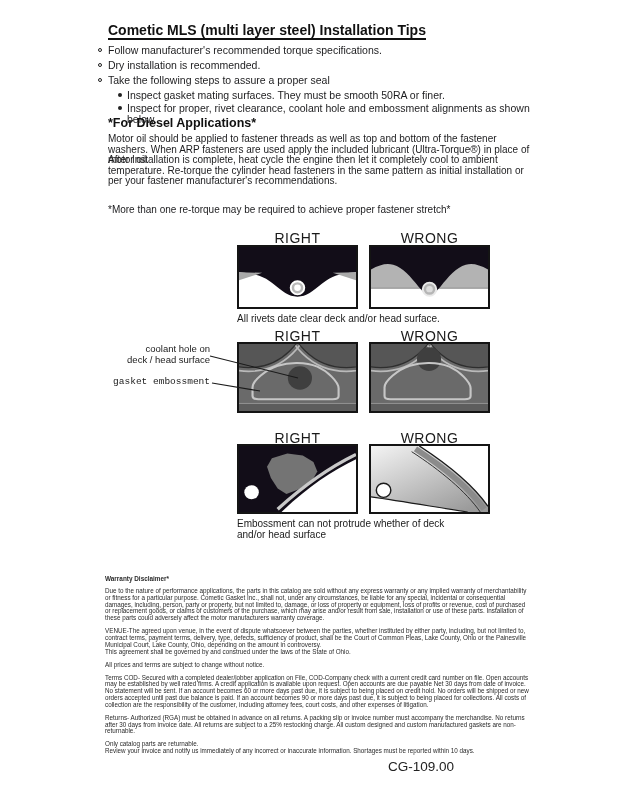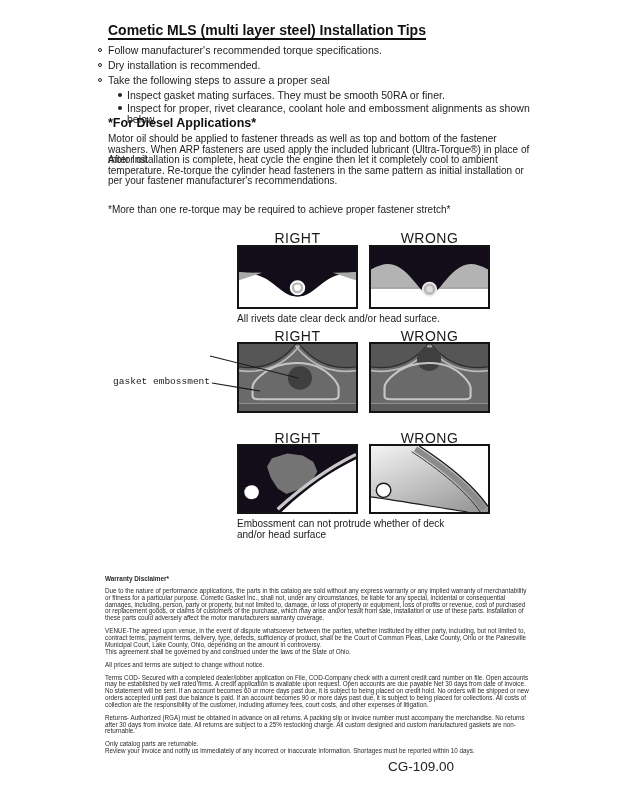--- a/index.html
+++ b/index.html
@@ -98,20 +98,22 @@
       <path d="M0,0 H121 V24 C112,19 105,17 98,19 C88,22 80,32 72,42 C66,49 63,52 60.5,52 C58,52 55,49 49,42 C41,32 33,22 23,19 C16,17 9,19 0,24 Z" fill="#120d18"></path>
       <circle cx="60.5" cy="45" r="7" fill="#b5b5b5" stroke="#e9e9e9" stroke-width="2"></circle>
       <circle cx="60.5" cy="45" r="3.4" fill="#dddddd"></circle>
     </svg>
   </div>
   <div class="abs cap" style="left:237px; top:313px;">All rivets date clear deck and/or head surface.</div>
 
   <div class="abs rw-label" style="left:237px; top:328px;">RIGHT</div>
   <div class="abs rw-label" style="left:369px; top:328px;">WRONG</div>
 
+  <div class="abs ann" style="left:98px; top:344px;">coolant hole on
+deck / head surface</div>
   <div class="abs ann" style="left:98px; top:377px;font-family:Liberation Mono, monospace;">gasket embossment</div>
 
   <div class="abs panel r2" style="left:237px; top:342px;">
     <svg viewBox="0 0 121 71" preserveAspectRatio="none">
       <rect x="0" y="0" width="121" height="71" fill="#6a6a6a"></rect>
       <circle cx="10" cy="-35" r="64" fill="none" stroke="#b9b9b9" stroke-width="1.8"></circle>
       <circle cx="111" cy="-35" r="64" fill="none" stroke="#b9b9b9" stroke-width="1.8"></circle>
       <circle cx="10" cy="-35" r="60" fill="#565656" stroke="#2e2e2e" stroke-width="1.2"></circle>
       <circle cx="111" cy="-35" r="60" fill="#565656" stroke="#2e2e2e" stroke-width="1.2"></circle>
       <rect x="0" y="63" width="121" height="8" fill="#5d5d5d"></rect>

